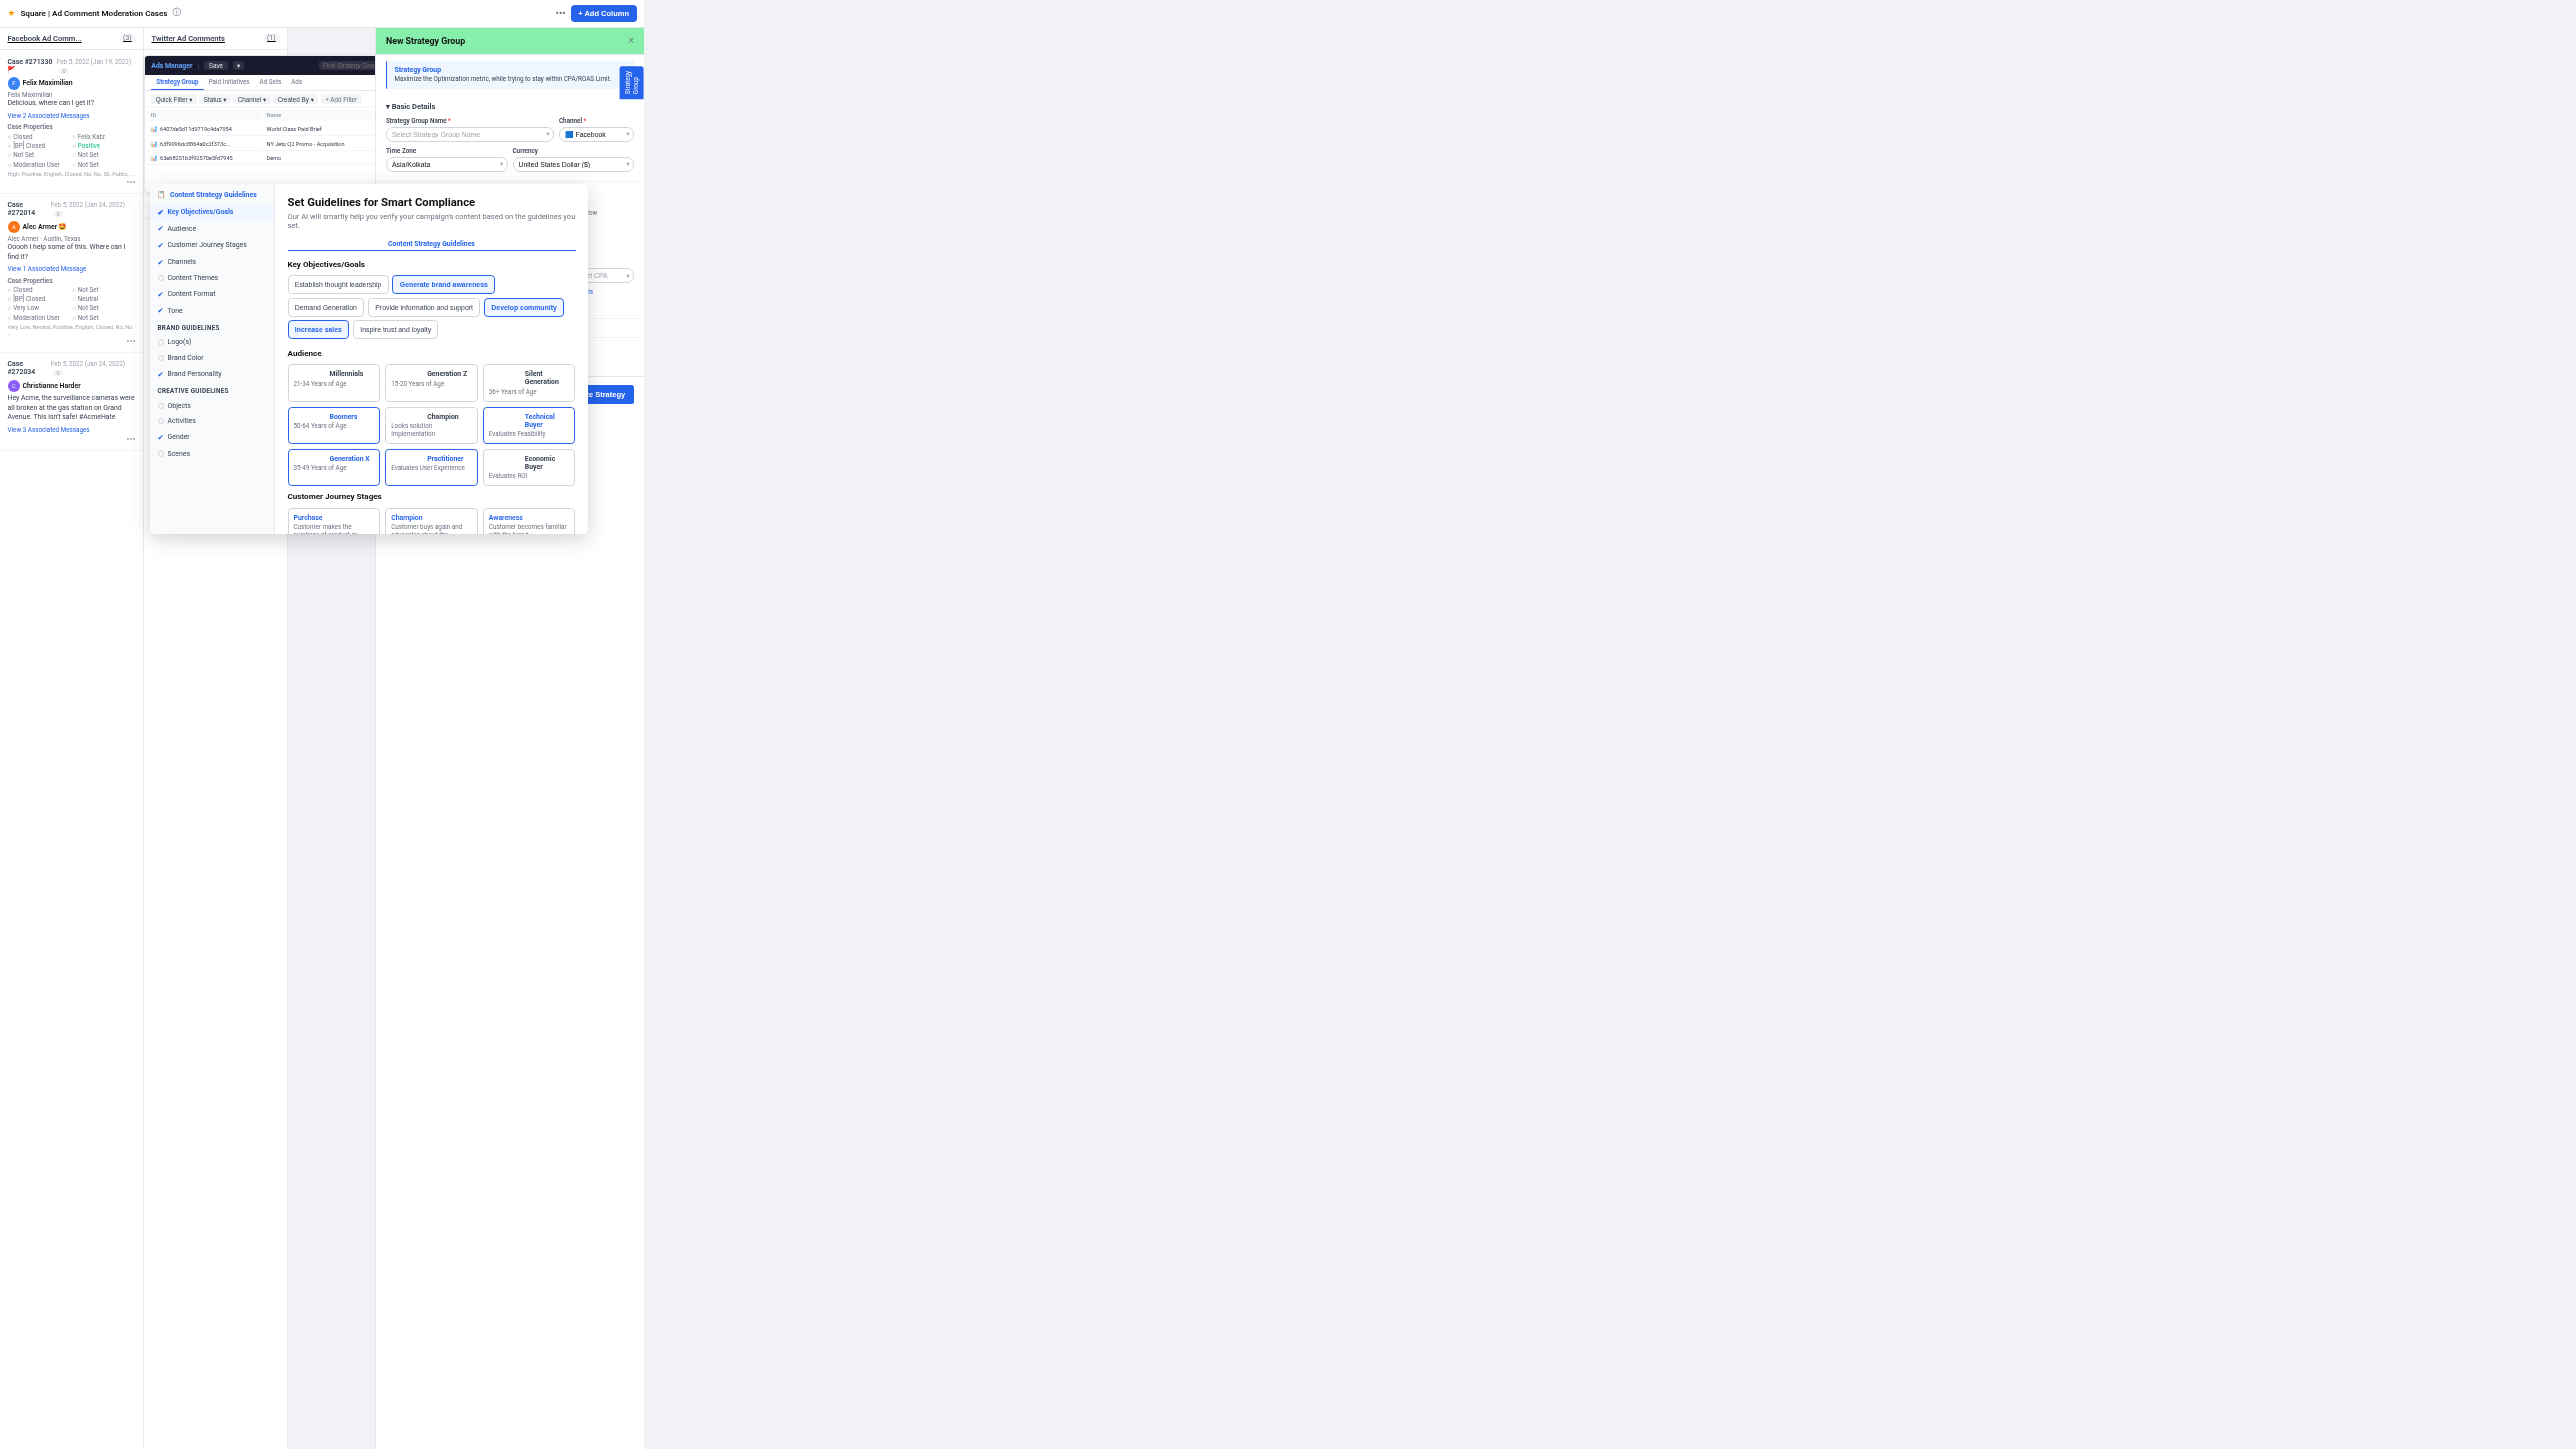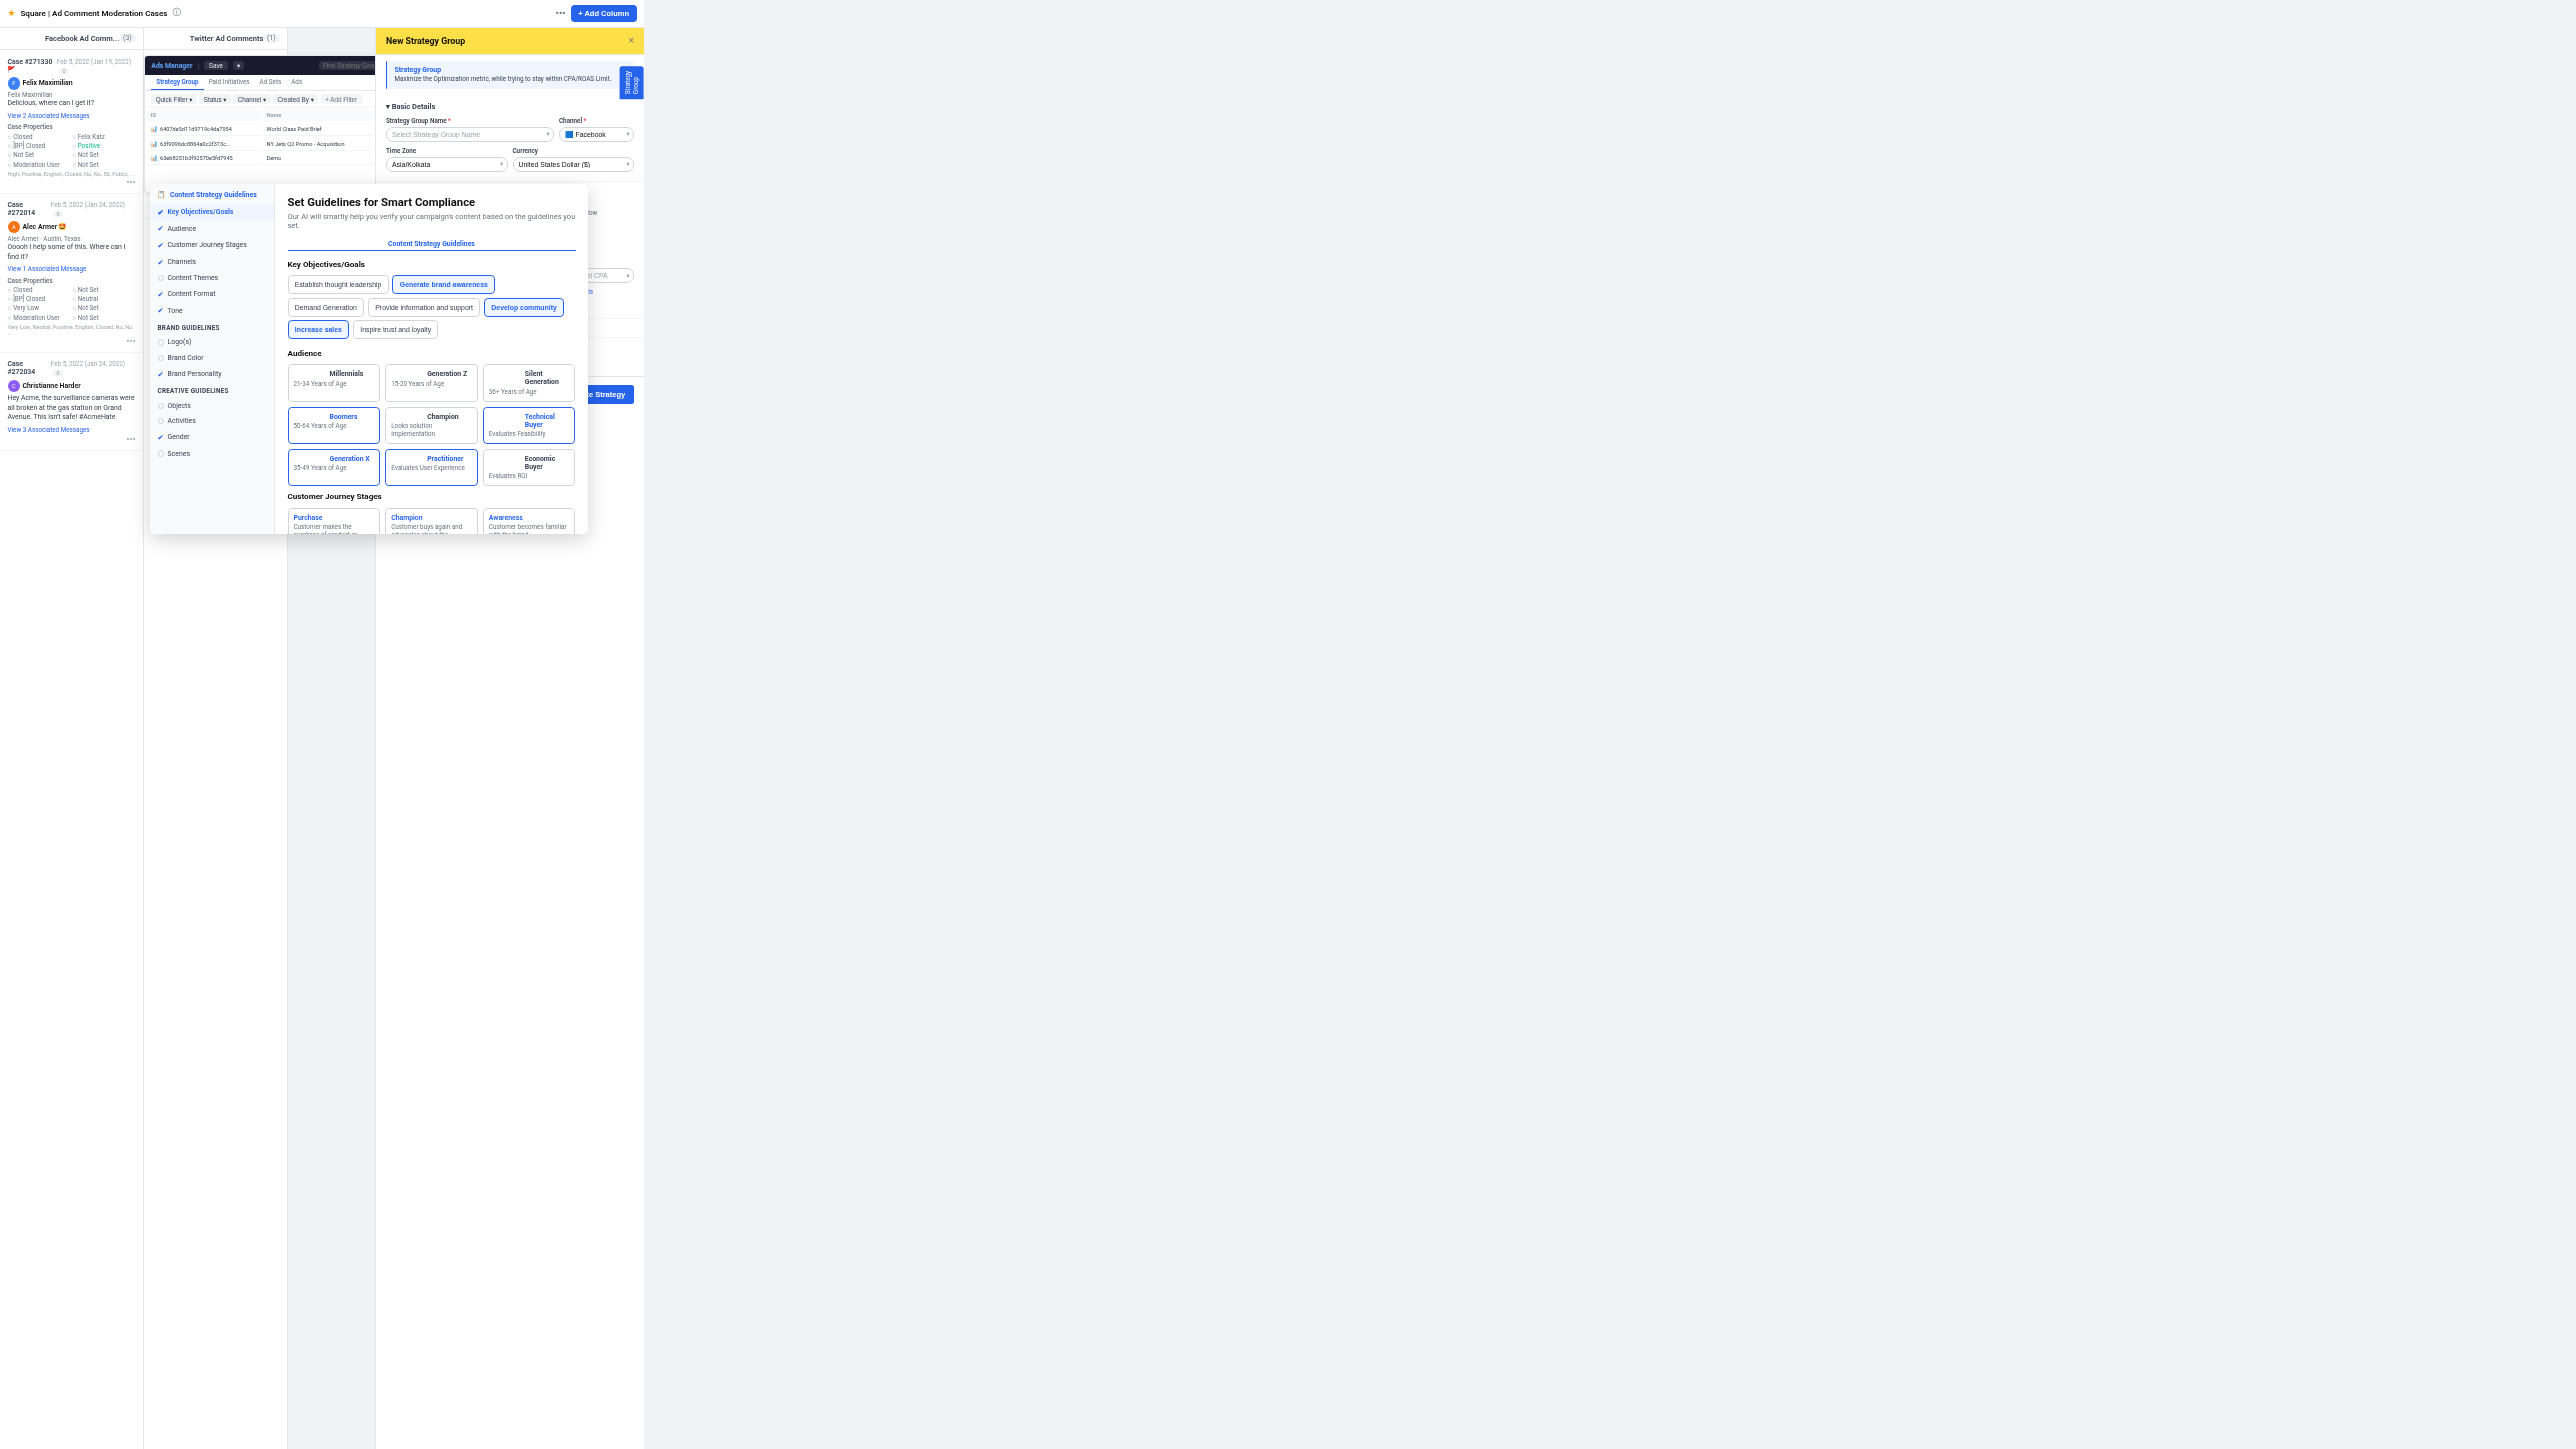--- a/index.html
+++ b/index.html
@@ -68,26 +68,27 @@
     .case-column {
       width: 144px;
       border-right: 0.6px solid #e5e7eb;
       overflow-y: auto;
       background: #fff;
     }
     .case-column-header {
       padding: 6.3px 7.5px;
       display: flex;
       align-items: center;
-      justify-content: flex-end;
+      justify-content: space-between;
       border-bottom: 0.6px solid #e5e7eb;
       position: sticky;
       top: 0;
       background: #fff;
       z-index: 1;
+      text-decoration: underline;
     }
     .case-column-title { font-size: 7.5px; font-weight: 600; color: #374151; }
     .case-count { background: #f3f4f6; border-radius: 6.3px; padding: 0.6px 3.8px; font-size: 6.9px; color: #6b7280; }
 
     .case-card {
       padding: 6.3px 7.5px;
       border-bottom: 0.6px solid #f3f4f6;
       cursor: pointer;
     }
     .case-header-row { display: flex; align-items: center; justify-content: space-between; margin-bottom: 2.5px; }
@@ -159,21 +160,21 @@
       border-left: 0.6px solid #e5e7eb;
       overflow-y: auto;
       z-index: 3;
     }
     .strategy-panel-header {
       display: flex;
       align-items: flex-end;
       justify-content: space-between;
       padding: 7.5px 10px;
       border-bottom: 0.6px solid #e5e7eb;
-      background: #fde047;
+      background: #86efac;
       position: sticky;
       top: 0;
       z-index: 1;
     }
     .strategy-panel-title { font-size: 8.8px; font-weight: 700; color: #111; }
     .strategy-close { background: none; border: none; font-size: 10px; color: #6b7280; cursor: pointer; }
 
     .strategy-blue-bar {
       background: #eff6ff;
       border-left: 1.9px solid #2563eb;

